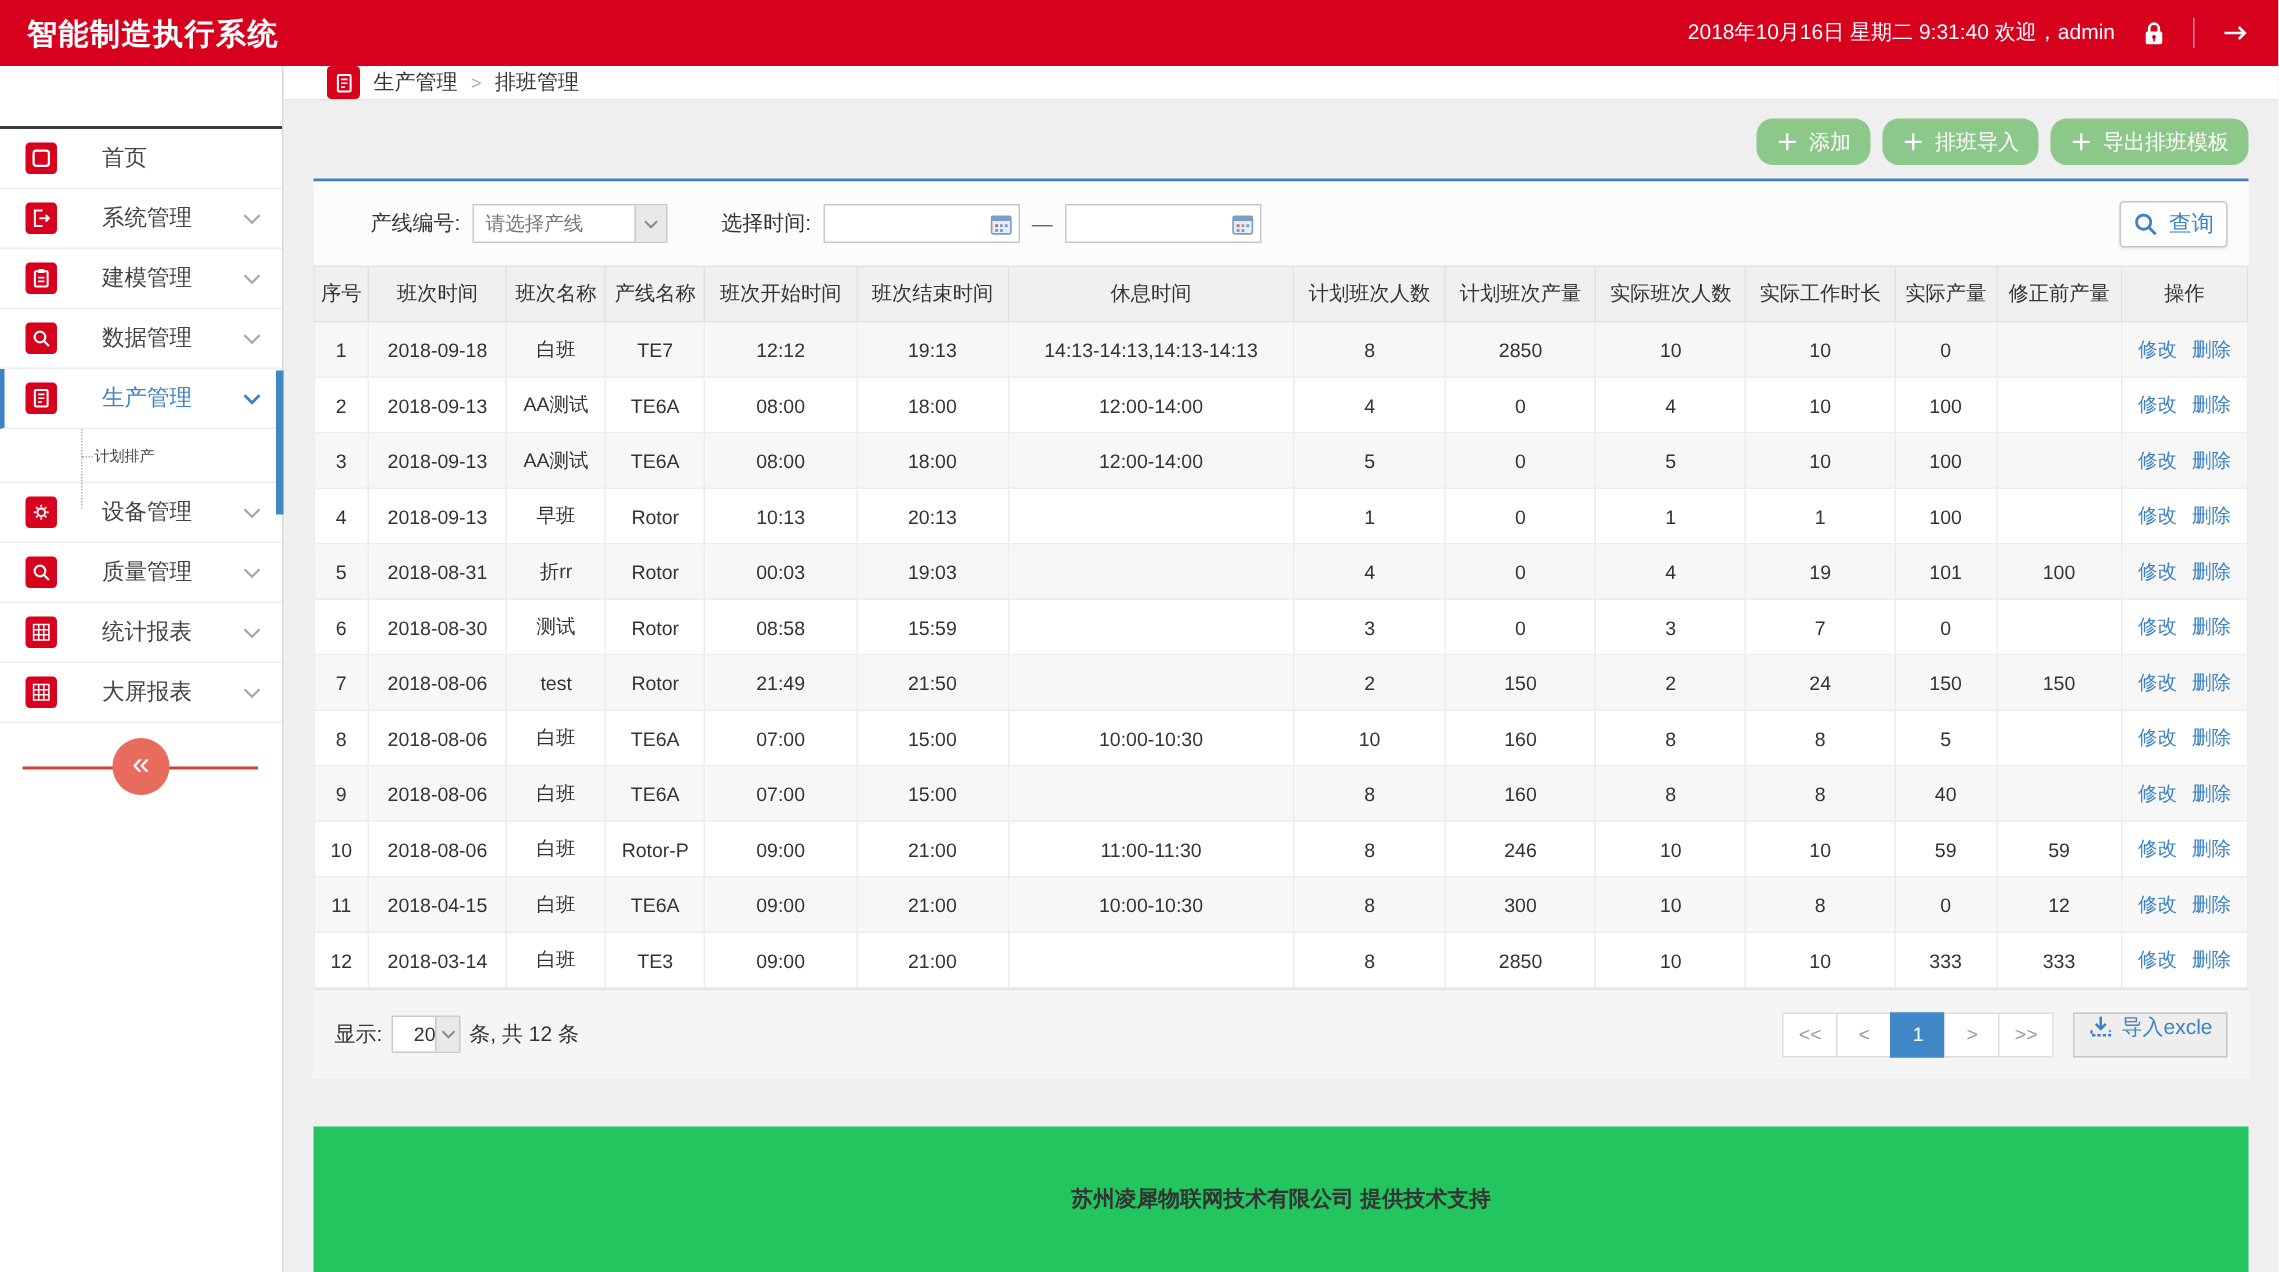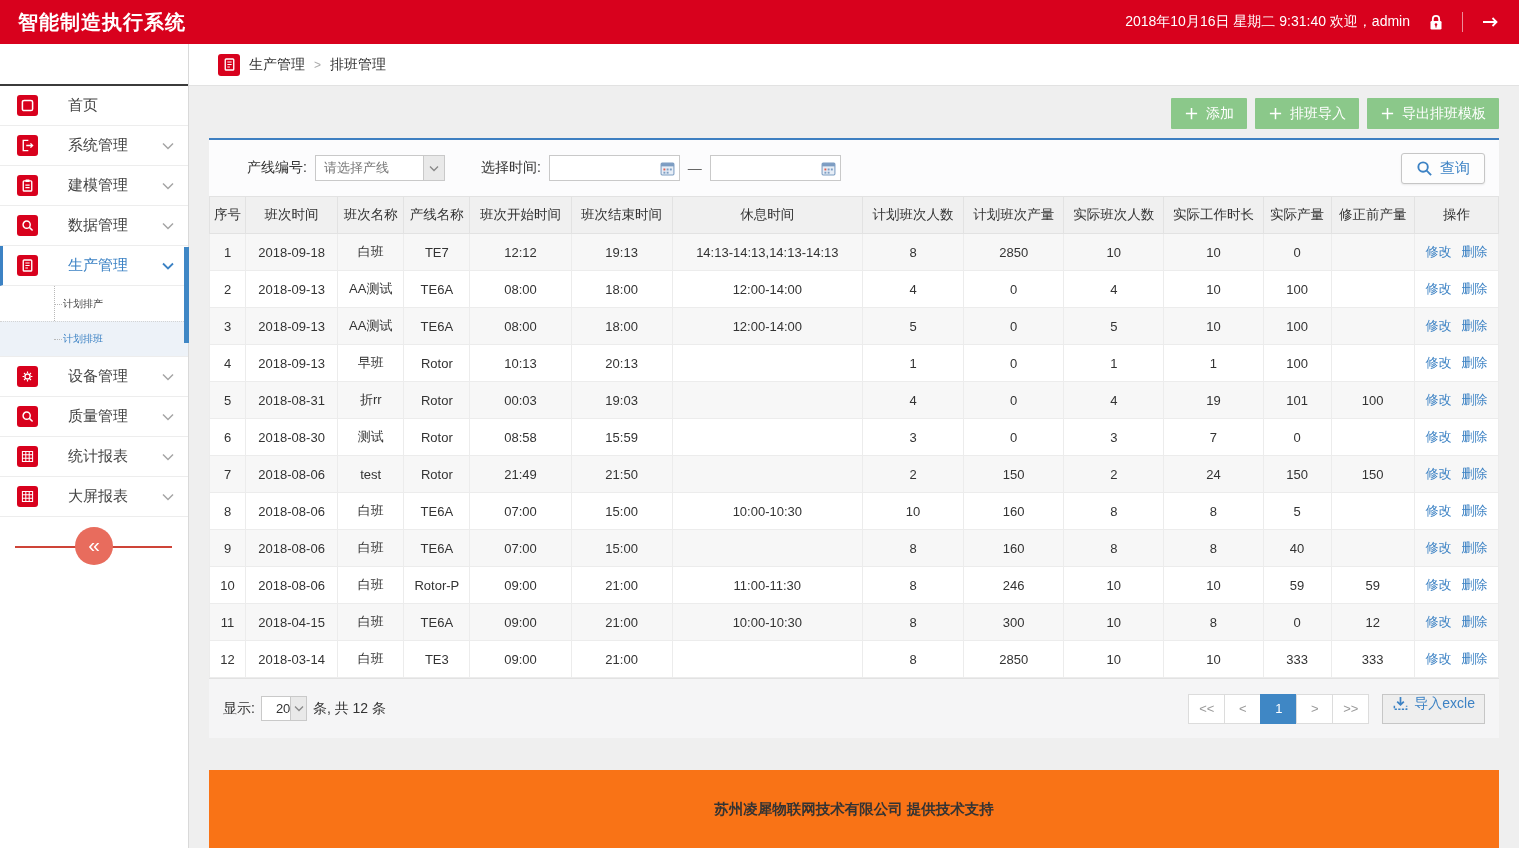--- a/index.html
+++ b/index.html
@@ -49,38 +49,38 @@
   .main { flex: 1; display: flex; flex-direction: column; min-width: 0; }
   .breadcrumb-bar { height: 42px; background: #fff; border-bottom: 1px solid #e2e2e2;
     display: flex; align-items: center; gap: 9px; padding-left: 29px; }
   .bc-icon { width: 22px; height: 22px; background: #d8011d; border-radius: 3px;
     display: flex; align-items: center; justify-content: center; }
   .bc-text { font-size: 14px; color: #333; }
   .bc-sep { font-size: 12px; color: #aaa; }
   .content { padding: 12px 20px 0; flex: 1; }
   .toolbar { display: flex; justify-content: flex-end; gap: 8px; margin-bottom: 9px; }
   .btn-green { background: #8bc88a; color: #fff; font-size: 14px; height: 31px;
-    padding: 0 13px; display: flex; align-items: center; gap: 7px; border-radius: 1px;
+    padding: 0 13px; display: flex; align-items: center; gap: 7px; border-radius: 11px;
     border: none; cursor: pointer; }
   
   .panel { background: #fff; border-top: 2px solid #3e7fc1; }
   .filter-bar { height: 56px; display: flex; align-items: center; padding-left: 38px;
     background: #fcfcfd; font-size: 14px; color: #333; }
   .flabel { margin-right: 8px; }
   .select { width: 130px; height: 26px; border: 1px solid #c9c9c9; background: #fff;
     display: flex; align-items: center; justify-content: space-between; cursor: pointer; }
   .select .sval { font-size: 13px; color: #777; padding-left: 8px; white-space: nowrap; }
   .sarrow { width: 21px; height: 24px; background: #e9e9e9; border-left: 1px solid #c9c9c9;
     display: flex; align-items: center; justify-content: center; }
   .gap30 { width: 36px; }
   .date-input { width: 131px; height: 26px; border: 1px solid #c9c9c9; background: #fff;
     display: flex; align-items: center; justify-content: flex-end; padding-right: 4px;
     cursor: text; }
   .dash { margin: 0 8px; color: #666; }
-  .btn-query { margin-left: auto; margin-right: 14px; height: 31px; width: 84px;
+  .btn-query { margin-left: auto; margin-right: 14px; height: 31px; width: 72px;
     background: #fdfdfd; border: 1px solid #c6c6c6; border-radius: 3px; display: flex;
     align-items: center; justify-content: center; gap: 7px; color: #3c82c4; font-size: 15px;
     cursor: pointer; box-shadow: 0 1px 2px rgba(0,0,0,.08); }
   
   table { width: 100%; border-collapse: collapse; table-layout: fixed; font-size: 13px; }
   th { height: 37px; background: #f0f0f0; border: 1px solid #e2e2e2; font-weight: 400;
     font-size: 13.5px; color: #333; text-align: center; overflow: hidden; }
   td { height: 37px; border: 1px solid #ececec; text-align: center; color: #333;
     overflow: hidden; white-space: nowrap; }
   tr.odd td { background: #f7f7f7; }
@@ -94,21 +94,21 @@
   .page-size-select .sval { padding-left: 14px; color: #333; font-size: 13px; }
   .pager { margin-left: auto; display: flex; }
   .pg { min-width: 37px; height: 30px; border: 1px solid #dcdcdc; background: #fff;
     color: #9a9a9a; display: flex; align-items: center; justify-content: center;
     font-size: 13px; margin-left: -1px; cursor: pointer; }
   .pg.active { background: #3f87c5; border-color: #3f87c5; color: #fff; }
   .btn-excel { margin-left: 13px; height: 30px; padding: 0 9px; background: #eeeeee;
     border: 1px solid #c6c6c6; color: #3c82c4; display: flex; gap: 5px;
     font-size: 14px; cursor: pointer; }
   
-  .footer-strip { margin-top: 32px; height: 78px; background: #f97316; display: flex;
+  .footer-strip { margin-top: 32px; height: 97px; background: #22c55e; display: flex;
     align-items: center; justify-content: center; font-size: 14.5px; font-weight: 600;
     color: #333; }
   svg { display: block; }
 </style>
 </head>
 <body>
 
 <div class="topbar">
   <div class="app-title">智能制造执行系统</div>
   <div class="topbar-right">
@@ -201,23 +201,20 @@
       <span>
           <svg width="12" height="8" viewBox="0 0 12 8">
             <polyline points="1,1.5 6,6.5 11,1.5" fill="none" stroke="#3c82c4" stroke-width="1.8"></polyline>
           </svg>
         </span>
     </div>
 
     <div class="submenu">
       <div class="submenu-item">
         <span>计划排产</span>
-      </div>
-      <div class="submenu-item active">
-        <span>计划排班</span>
       </div>
     </div>
 
     <div class="menu-item">
       <span class="mi">
         <svg width="17" height="17" viewBox="0 0 20 20">
             <circle cx="10" cy="10" r="3" stroke="#fff" stroke-width="1.6" fill="none"></circle>
             <path d="M10 4.2 V6 M10 14 V15.8 M4.2 10 H6 M14 10 H15.8 M5.9 5.9 L7.2 7.2 M12.8 12.8 L14.1 14.1 M14.1 5.9 L12.8 7.2 M7.2 12.8 L5.9 14.1" stroke="#fff" stroke-width="1.4"></path>
           </svg>
       </span>

